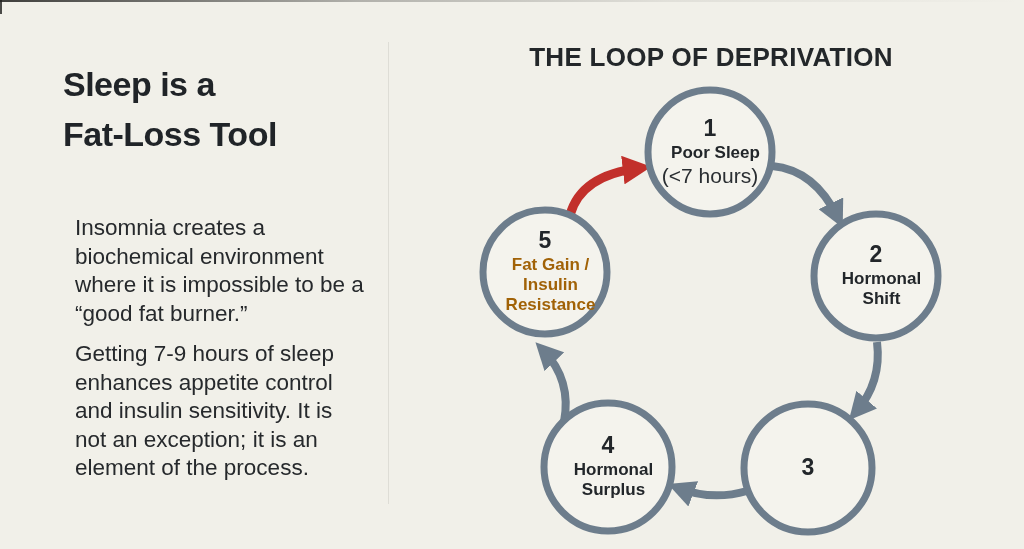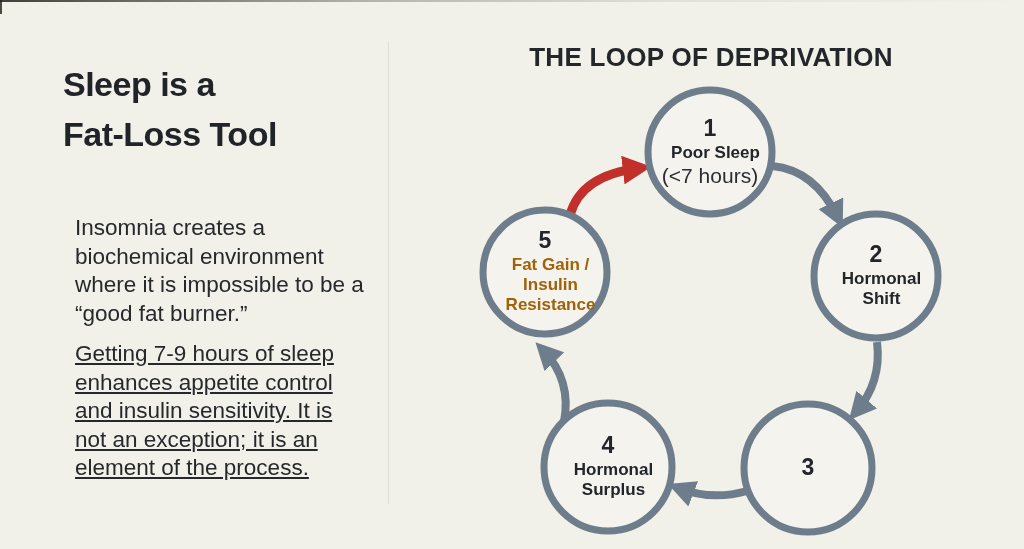--- a/index.html
+++ b/index.html
@@ -43,21 +43,21 @@
     position: absolute;
     left: 59px;
     width: 330px;
     margin: 16px;
     font-size: 22.5px;
     line-height: 28.6px;
     color: #26292c;
     white-space: pre-line;
   }
   .para-1 { top: 198px; }
-  .para-2 { top: 324px; text-decoration: underline; }
+  .para-2 { top: 324px; }
 
   .divider {
     position: absolute;
     left: 388px; top: 42px;
     width: 1px; height: 462px;
     background: #deddd6;
   }
 
   .diagram-title {
     position: absolute;

